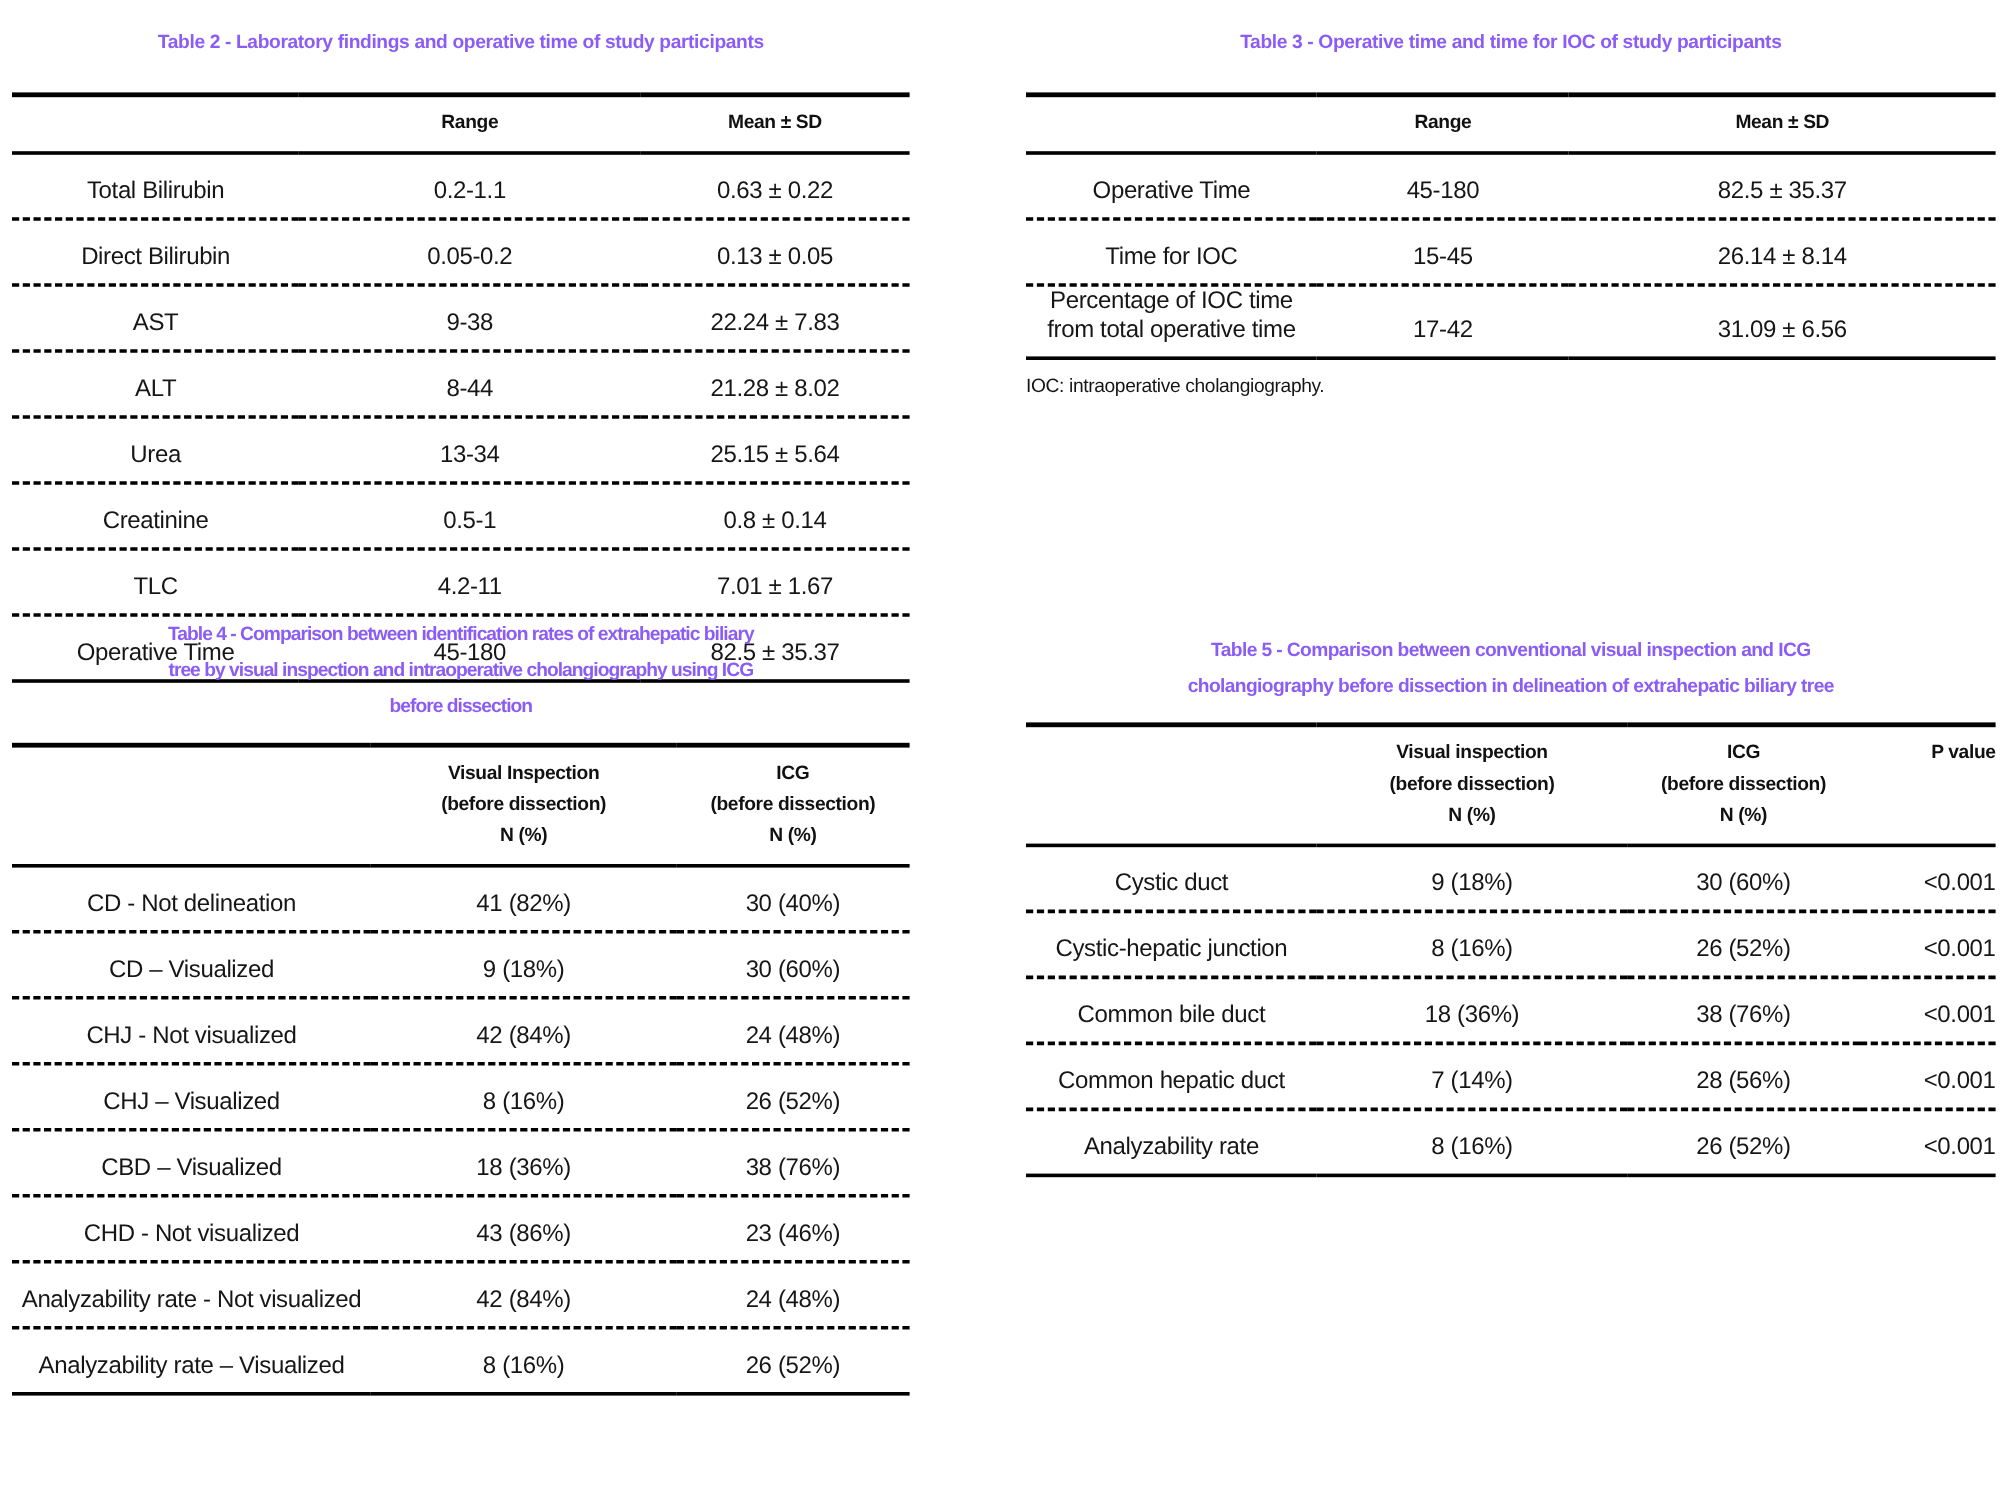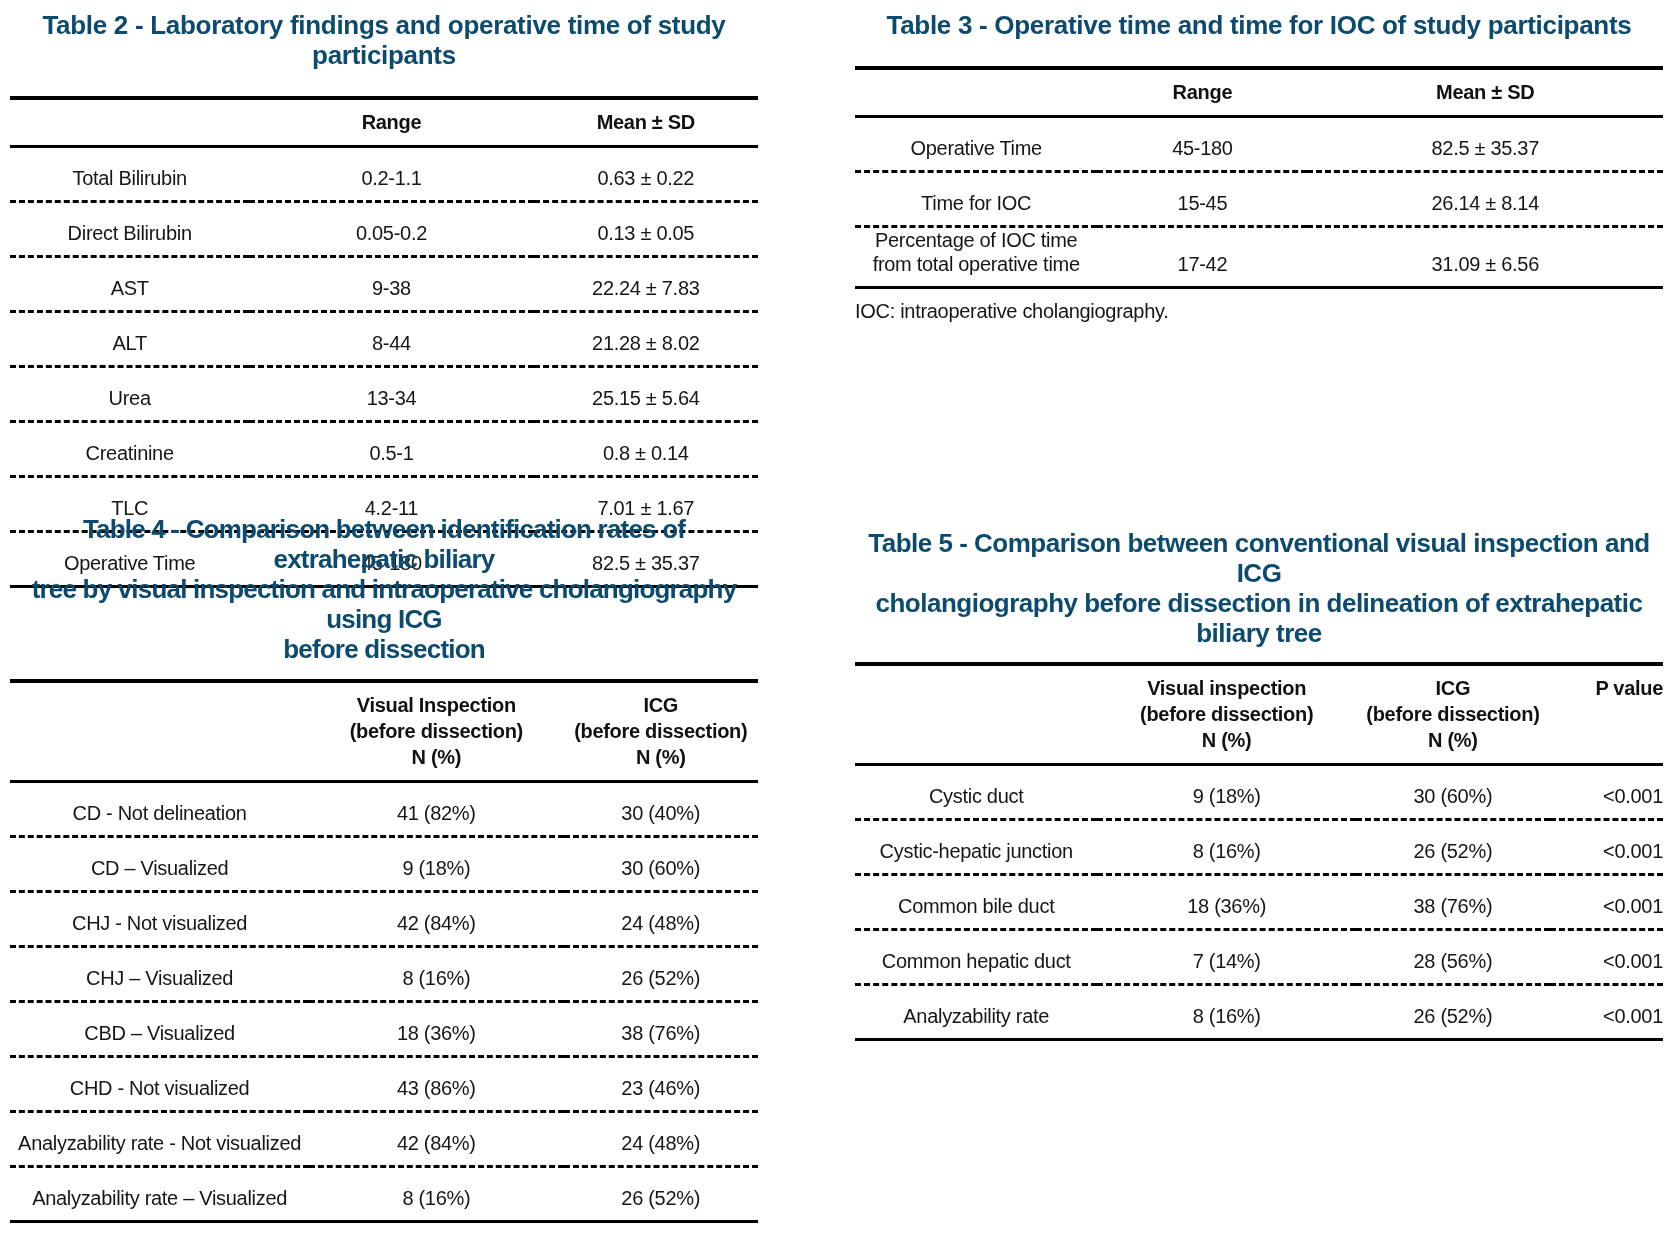--- a/index.html
+++ b/index.html
@@ -12,57 +12,57 @@
   }
   .page { position: relative; width: 1673px; height: 1260px; overflow: hidden; }
 
   .tbl-block { position: absolute; }
   #block-t2 { left: 10px;  top: 6px;   width: 748px; }
   #block-t3 { left: 855px; top: 6px;   width: 808px; }
   #block-t4 { left: 10px;  top: 492px; width: 748px; }
   #block-t5 { left: 855px; top: 492px; width: 808px; }
 
   .tbl-title {
-    font-size: 26px; font-weight: bold; line-height: 30px;
-    text-align: center; margin: 4px 0 26px 0;
-    letter-spacing: -0.3px; white-space: pre-line; color: #0c4a6e;
+    font-size: 16px; font-weight: bold; line-height: 30px;
+    text-align: center; margin: 15px 0 26px 0;
+    letter-spacing: -0.3px; white-space: pre-line; color: #8b5cf6;
   }
   #block-t4 .tbl-title { margin-top: 22px; margin-bottom: 15px; letter-spacing: -0.8px; }
   #block-t5 .tbl-title { margin-top: 36px; margin-bottom: 14px; letter-spacing: -0.5px; }
 
   table.tbl {
     width: 100%; border-collapse: collapse; table-layout: fixed;
     border-top: 4px solid #000; border-bottom: 3px solid #000;
   }
   thead tr { border-bottom: 3px solid #000; }
   tbody tr + tr { border-top: 3px dashed #000; }
 
   th {
-    font-size: 20px; font-weight: bold; line-height: 26px;
+    font-size: 16px; font-weight: bold; line-height: 26px;
     padding: 9px 0 10px 0; vertical-align: top;
     white-space: pre-line; letter-spacing: -0.3px; color: #111;
   }
   td {
     font-size: 20px; line-height: 24px;
     height: 42px; padding: 0 0 10px 0; vertical-align: bottom;
     letter-spacing: -0.3px; white-space: pre-line;
   }
   .c-label { text-align: center; }
   .c-mid   { text-align: center; }
   .c-right { text-align: right; }
   #block-t4 td.c-label { white-space: nowrap; }
 
   
   #block-t2 col.w1 { width: 32%; } #block-t2 col.w2 { width: 38%; } #block-t2 col.w3 { width: 30%; }
   #block-t3 col.w1 { width: 30%; } #block-t3 col.w2 { width: 26%; } #block-t3 col.w3 { width: 44%; }
   #block-t4 col.w1 { width: 40%; } #block-t4 col.w2 { width: 34%; } #block-t4 col.w3 { width: 26%; }
   #block-t5 col.w1 { width: 30%; } #block-t5 col.w2 { width: 32%; } #block-t5 col.w3 { width: 24%; } #block-t5 col.w4 { width: 14%; }
 
   .footnote {
-    font-size: 20px; line-height: 25px; margin: 10px 0 0 0;
+    font-size: 16px; line-height: 25px; margin: 10px 0 0 0;
     letter-spacing: -0.3px; white-space: pre-line; text-align: left;
   }
 </style>
 </head>
 <body>
 
 <div class="page">
 
   <section class="tbl-block" id="block-t2">
     <h2 class="tbl-title">Table 2 - Laboratory findings and operative time of study participants</h2>

